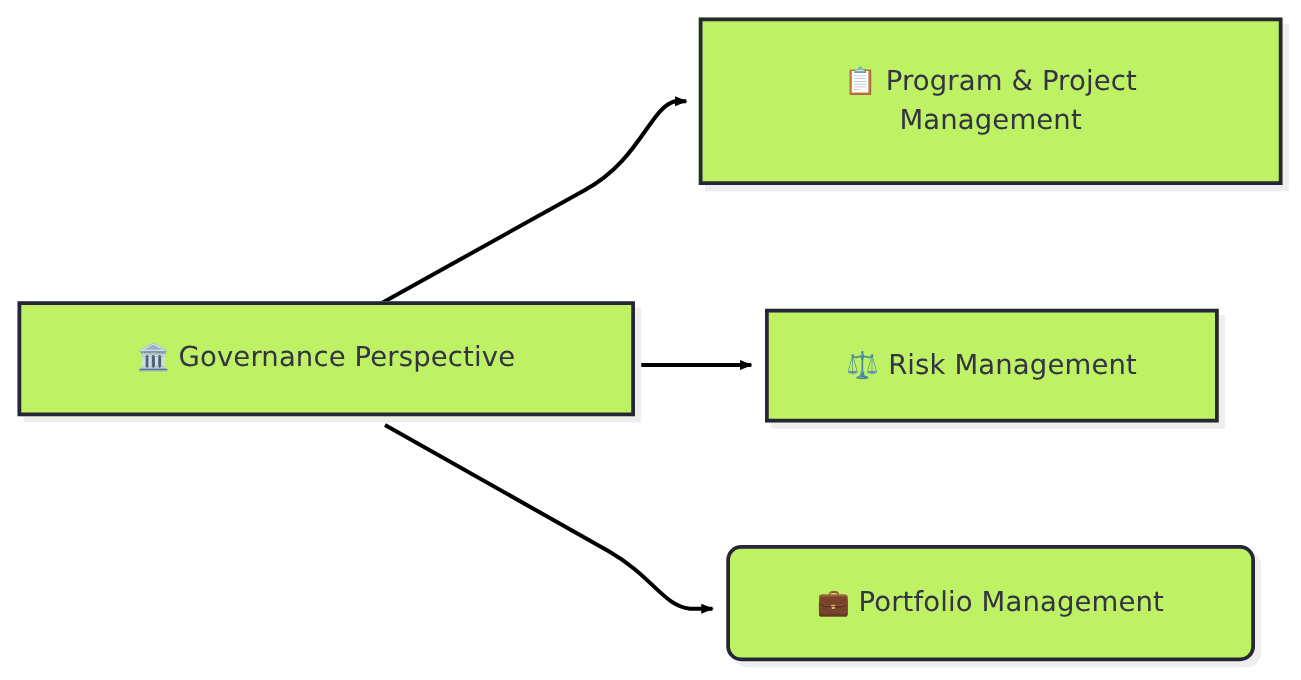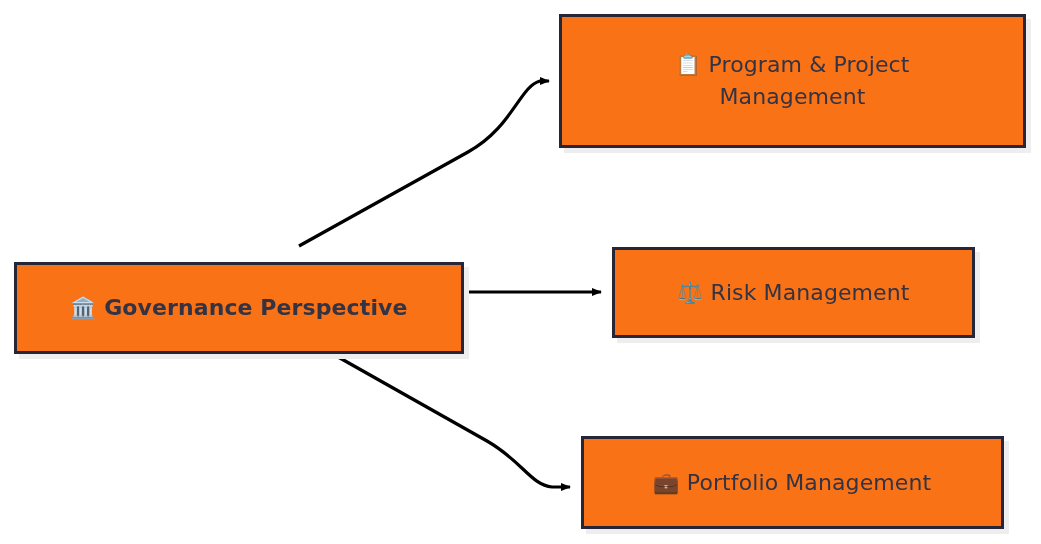--- a/index.html
+++ b/index.html
@@ -22,21 +22,21 @@
     position: absolute;
     left: 0;
     top: 0;
     width: 1041px;
     height: 544px;
     pointer-events: none;
   }
   .node {
     position: absolute;
     box-sizing: border-box;
-    background: #f97316;
+    background: #bef264;
     border: 3px solid #262639;
     box-shadow: 5px 5px 0 0 #eeeeee;
     display: flex;
     align-items: center;
     justify-content: center;
     text-align: center;
     z-index: 2;
   }
   .node-label {
     font-family: "DejaVu Sans", "Liberation Sans", sans-serif;
@@ -46,24 +46,24 @@
     letter-spacing: 0.1px;
     white-space: pre-line;
     padding: 0 10px;
   }
   .node-icon {
     font-family: "DejaVu Sans", "Liberation Sans", sans-serif;
     font-size: 21px;
   }
 
   
-  #node-governance { left: 14px;  top: 262px; width: 450px; height: 92px; font-weight: bold; }
+  #node-governance { left: 14px;  top: 241px; width: 494px; height: 92px; }
   #node-program    { left: 559px; top: 14px;  width: 467px; height: 134px; }
   #node-risk       { left: 612px; top: 247px; width: 363px; height: 91px; text-align: center; }
-  #node-portfolio  { left: 581px; top: 436px; width: 423px; height: 93px; }
+  #node-portfolio  { left: 581px; top: 436px; width: 423px; height: 93px; border-radius: 12px; }
 </style>
 </head>
 <body>
 
 <div id="canvas">
 
   <svg class="edge-layer" viewBox="0 0 1041 544" width="1041" height="544" xmlns="http://www.w3.org/2000/svg">
     <defs>
       <marker id="arrowhead" markerWidth="10" markerHeight="8" refX="9" refY="4" orient="auto" markerUnits="userSpaceOnUse">
         <path d="M 0 0 L 10 4 L 0 8 z" fill="#000000"></path>

